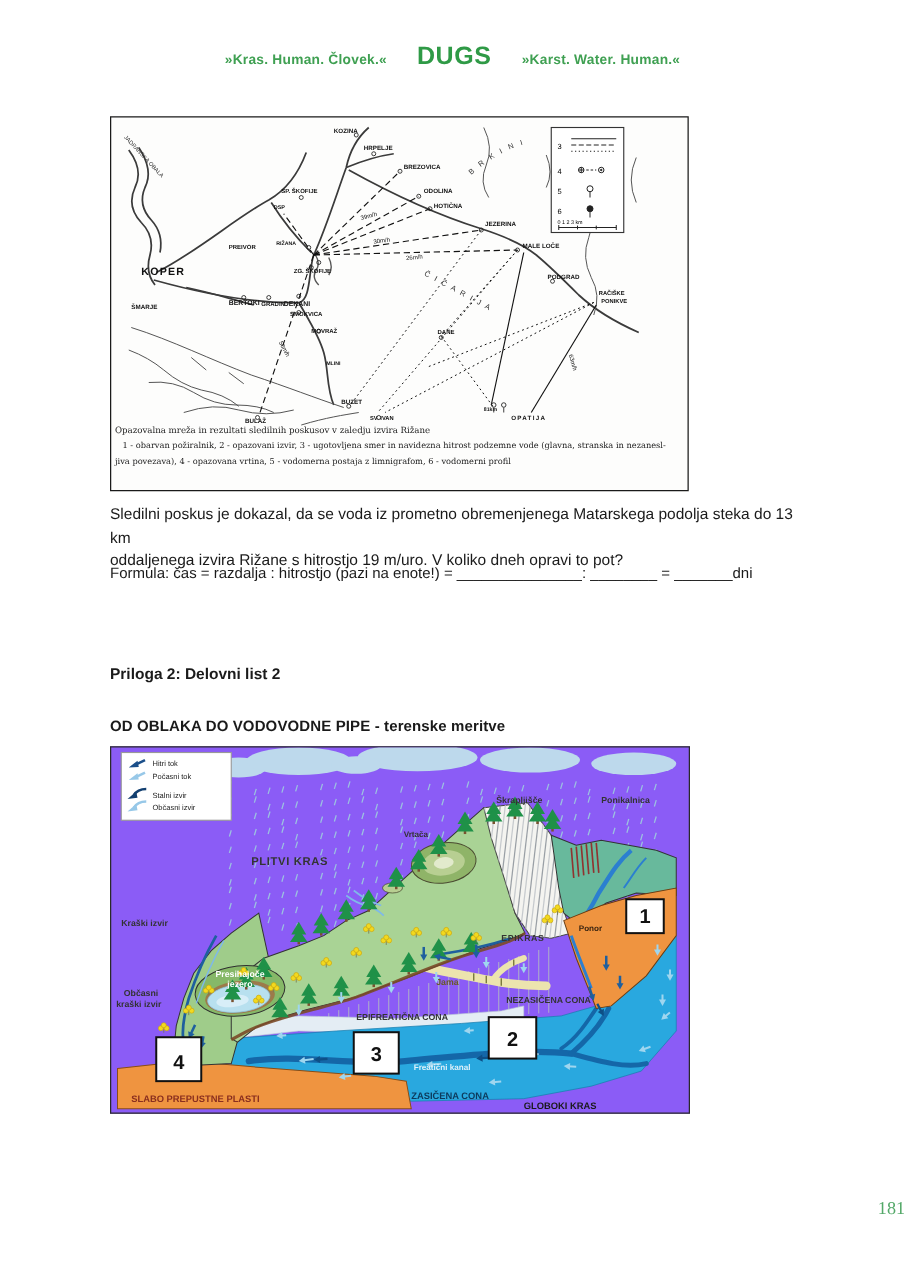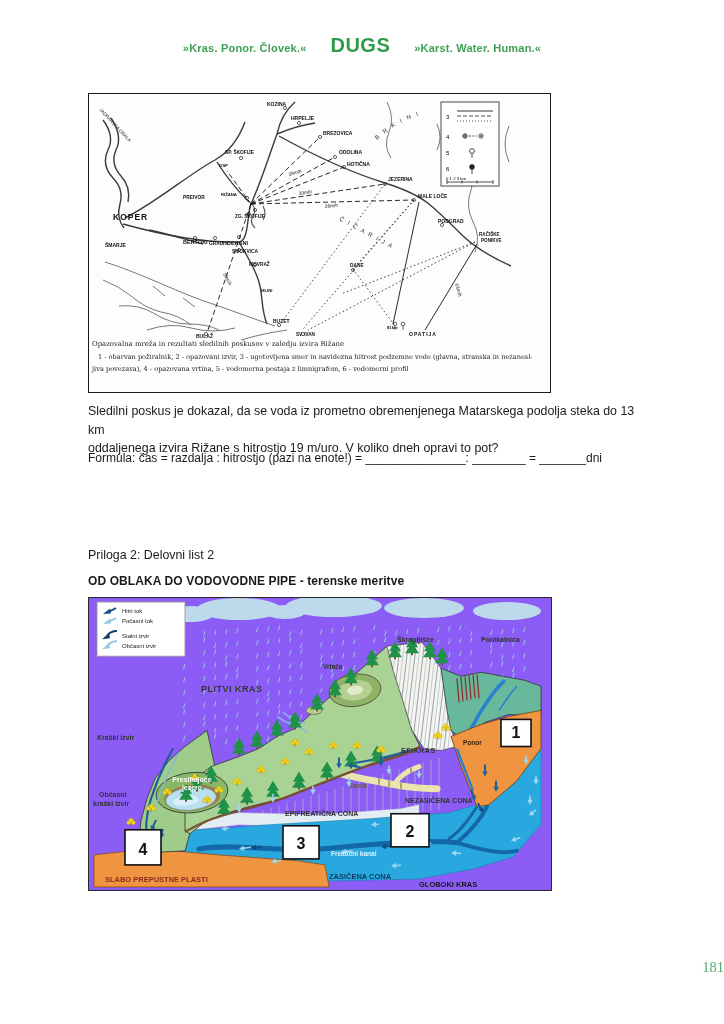--- a/index.html
+++ b/index.html
@@ -6,38 +6,38 @@
   #page{position:relative;width:724px;height:1024px;background:#fff;overflow:hidden;
         font-family:"Liberation Sans","DejaVu Sans",sans-serif;color:#1a1a1a;}
   .abs{position:absolute;}
   #header{top:34px;left:0;width:724px;display:flex;justify-content:center;align-items:baseline;gap:24px;}
   .hdr-side{font-size:11px;font-weight:bold;color:#3fa052;letter-spacing:.2px;}
   .hdr-center{font-size:20px;font-weight:bold;color:#2f9a46;letter-spacing:.5px;}
   #map-fig{top:93px;left:88px;width:461px;height:298px;border:1px solid #1a1a1a;background:#fdfdfc;}
   #map-fig svg{display:block;width:100%;height:100%;}
   #para{top:402px;left:88px;width:560px;font-size:12.4px;line-height:1.5;}
   #formula{top:451px;left:88px;width:560px;font-size:12px;}
-  #priloga{top:548px;left:88px;font-size:12.4px;font-weight:normal;}
+  #priloga{top:532px;left:88px;font-size:12.4px;font-weight:bold;}
   #ws-title{top:574px;left:88px;font-size:12px;font-weight:bold;letter-spacing:.1px;}
   #diagram-fig{top:597px;left:88px;width:462px;height:292px;border:1.5px solid #2a2a2a;background:#8b5cf6;}
   #diagram-fig svg{display:block;width:100%;height:100%;}
   #footer{top:959px;left:0;width:724px;text-align:right;font-size:14.5px;color:#53a868;
           font-family:"Liberation Serif","DejaVu Serif",serif;}
   text{font-family:"Liberation Sans","DejaVu Sans",sans-serif;}
   .cap{font-family:"DejaVu Serif","Liberation Serif",serif;fill:#222;}
   .town{fill:#111;font-weight:bold;}
   .zone{font-weight:bold;fill:#333;}
 </style>
 </head>
 <body>
 
 <div id="page">
 
   <div id="header" class="abs">
-    <span class="hdr-side">»Kras. Ponor. Človek.«</span>
+    <span class="hdr-side">»Kras. Human. Človek.«</span>
     <span class="hdr-center">DUGS</span>
     <span class="hdr-side">»Karst. Water. Human.«</span>
   </div>
 
   <div id="map-fig" class="abs">
     <svg viewBox="0 0 461 298" preserveAspectRatio="none">
 
       <g stroke="#3b3b3b" stroke-width="1.4" fill="none">
         <path d="M14,26 q12,16 5,30 q-7,15 5,28 q11,11 7,26 q-4,14 4,24"></path>
         <path d="M22,24 q12,18 5,32 q-6,14 5,26 q10,11 7,26"></path>

